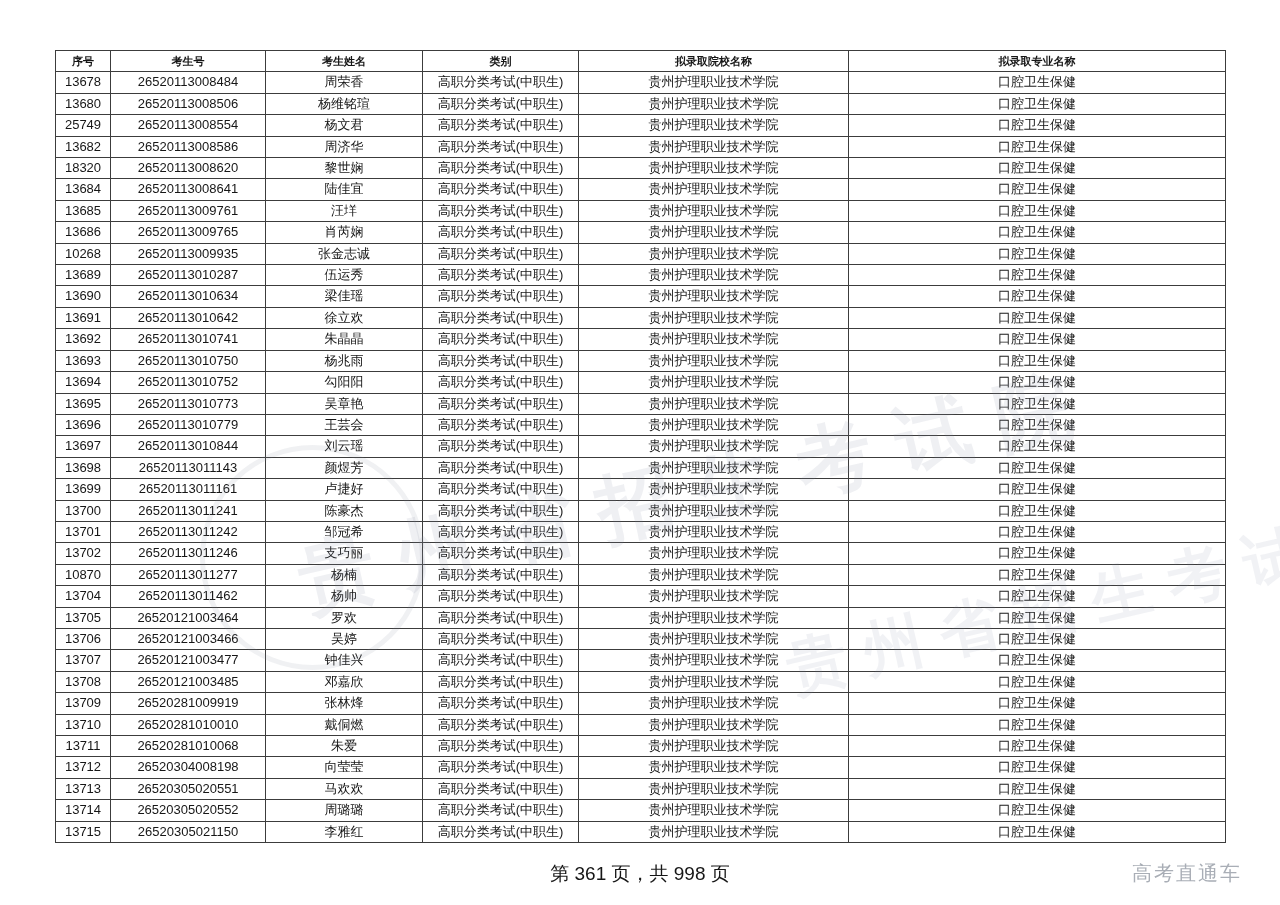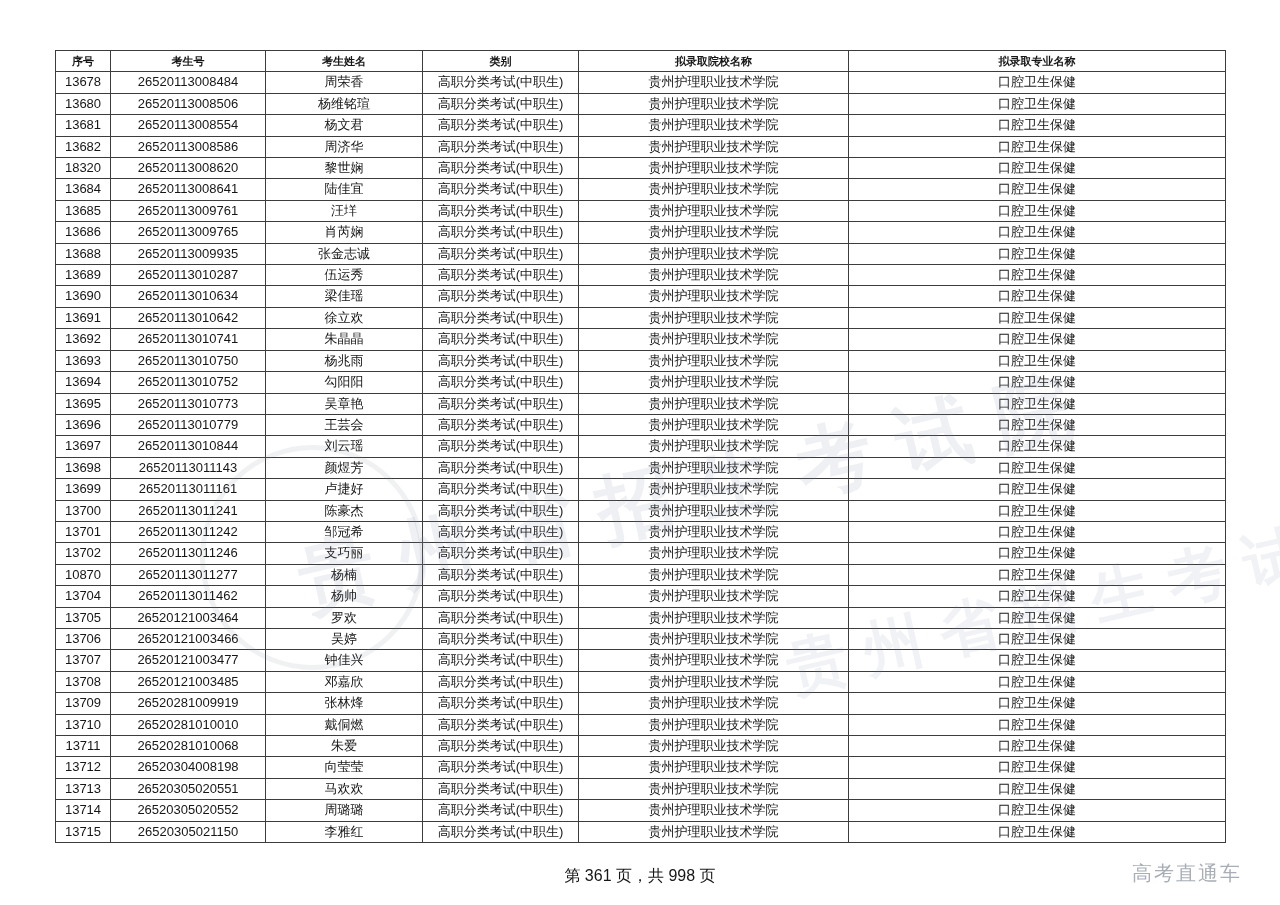--- a/index.html
+++ b/index.html
@@ -35,21 +35,21 @@
   .admission-table th {
     font-weight: 700;
     font-size: 11px;
   }
   .page-footer {
     position: absolute;
     left: 0;
     bottom: 18px;
     width: 100%;
     text-align: center;
-    font-size: 16px;
+    font-size: 19px;
     color: #161616;
   }
   .brand-watermark {
     position: absolute;
     right: 38px;
     bottom: 18px;
     font-size: 20px;
     color: #a9aeb6;
     letter-spacing: 2px;
     font-family: Liberation Serif, serif;
@@ -121,21 +121,21 @@
       </tr>
       <tr>
         <td>13680</td>
         <td>26520113008506</td>
         <td>杨维铭瑄</td>
         <td>高职分类考试(中职生)</td>
         <td>贵州护理职业技术学院</td>
         <td>口腔卫生保健</td>
       </tr>
       <tr>
-        <td>13681</td>
+        <td>25749</td>
         <td>26520113008554</td>
         <td>杨文君</td>
         <td>高职分类考试(中职生)</td>
         <td>贵州护理职业技术学院</td>
         <td>口腔卫生保健</td>
       </tr>
       <tr>
         <td>13682</td>
         <td>26520113008586</td>
         <td>周济华</td>
@@ -169,21 +169,21 @@
       </tr>
       <tr>
         <td>13686</td>
         <td>26520113009765</td>
         <td>肖芮娴</td>
         <td>高职分类考试(中职生)</td>
         <td>贵州护理职业技术学院</td>
         <td>口腔卫生保健</td>
       </tr>
       <tr>
-        <td>13688</td>
+        <td>10268</td>
         <td>26520113009935</td>
         <td>张金志诚</td>
         <td>高职分类考试(中职生)</td>
         <td>贵州护理职业技术学院</td>
         <td>口腔卫生保健</td>
       </tr>
       <tr>
         <td>13689</td>
         <td>26520113010287</td>
         <td>伍运秀</td>

